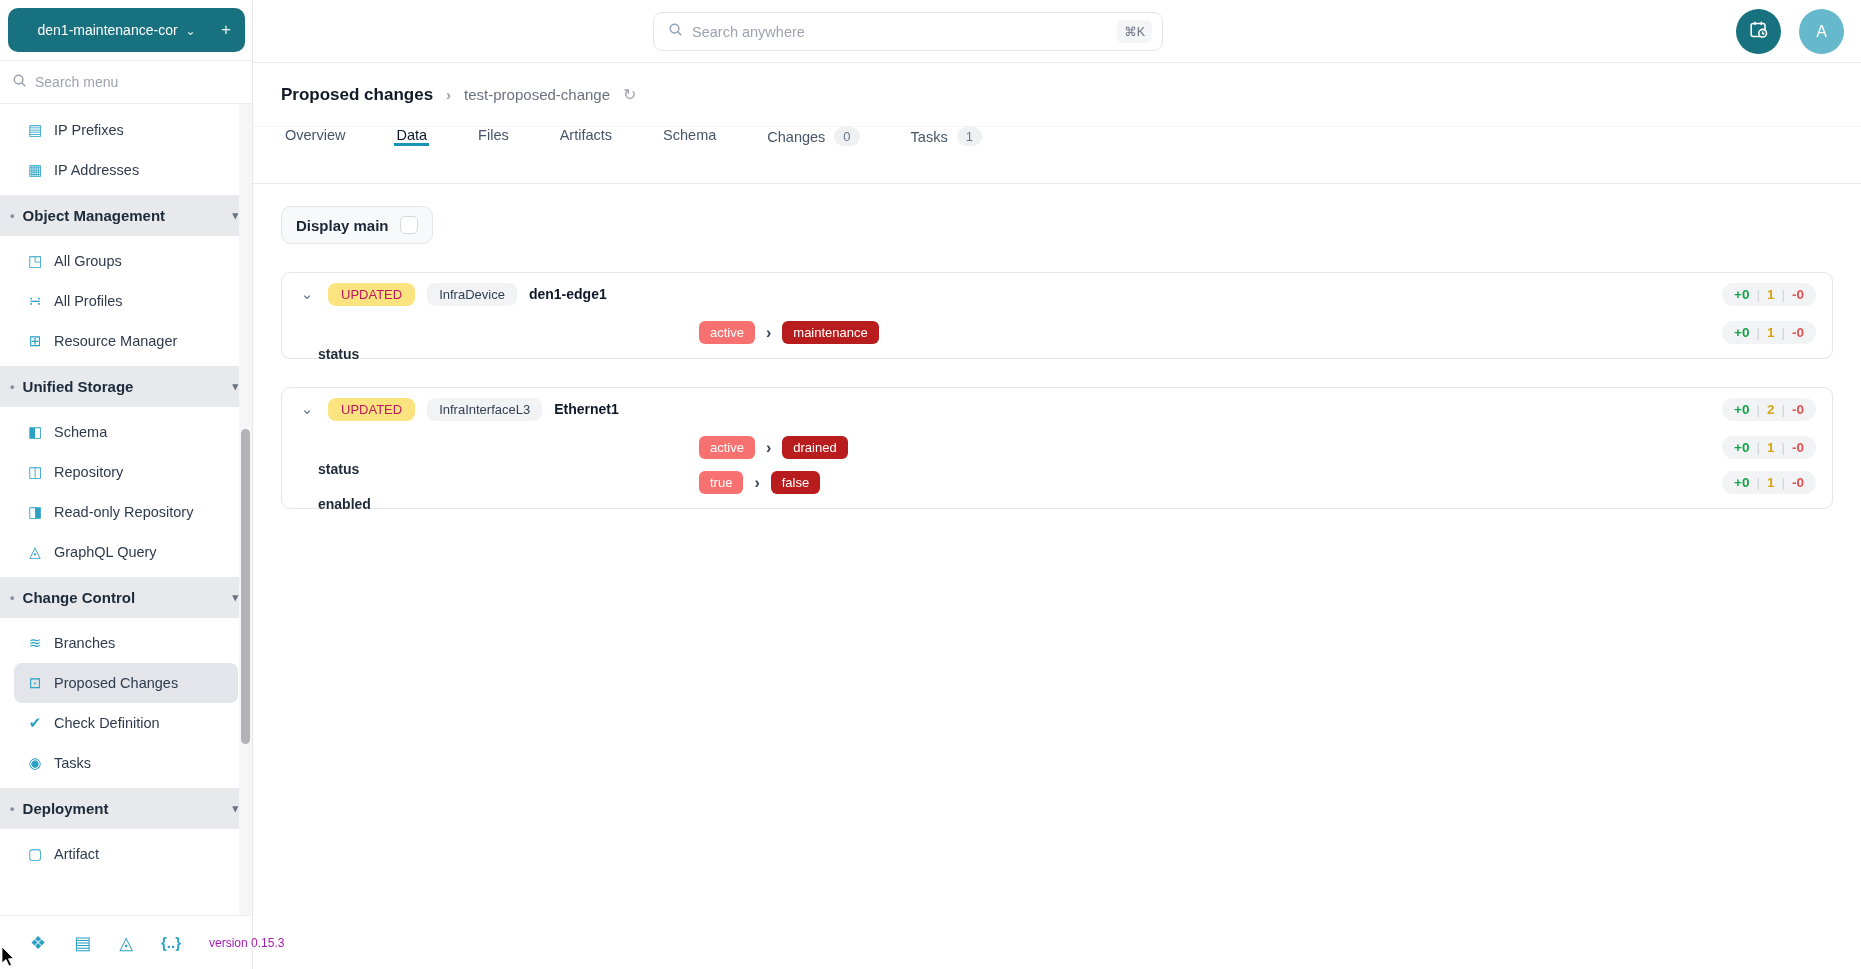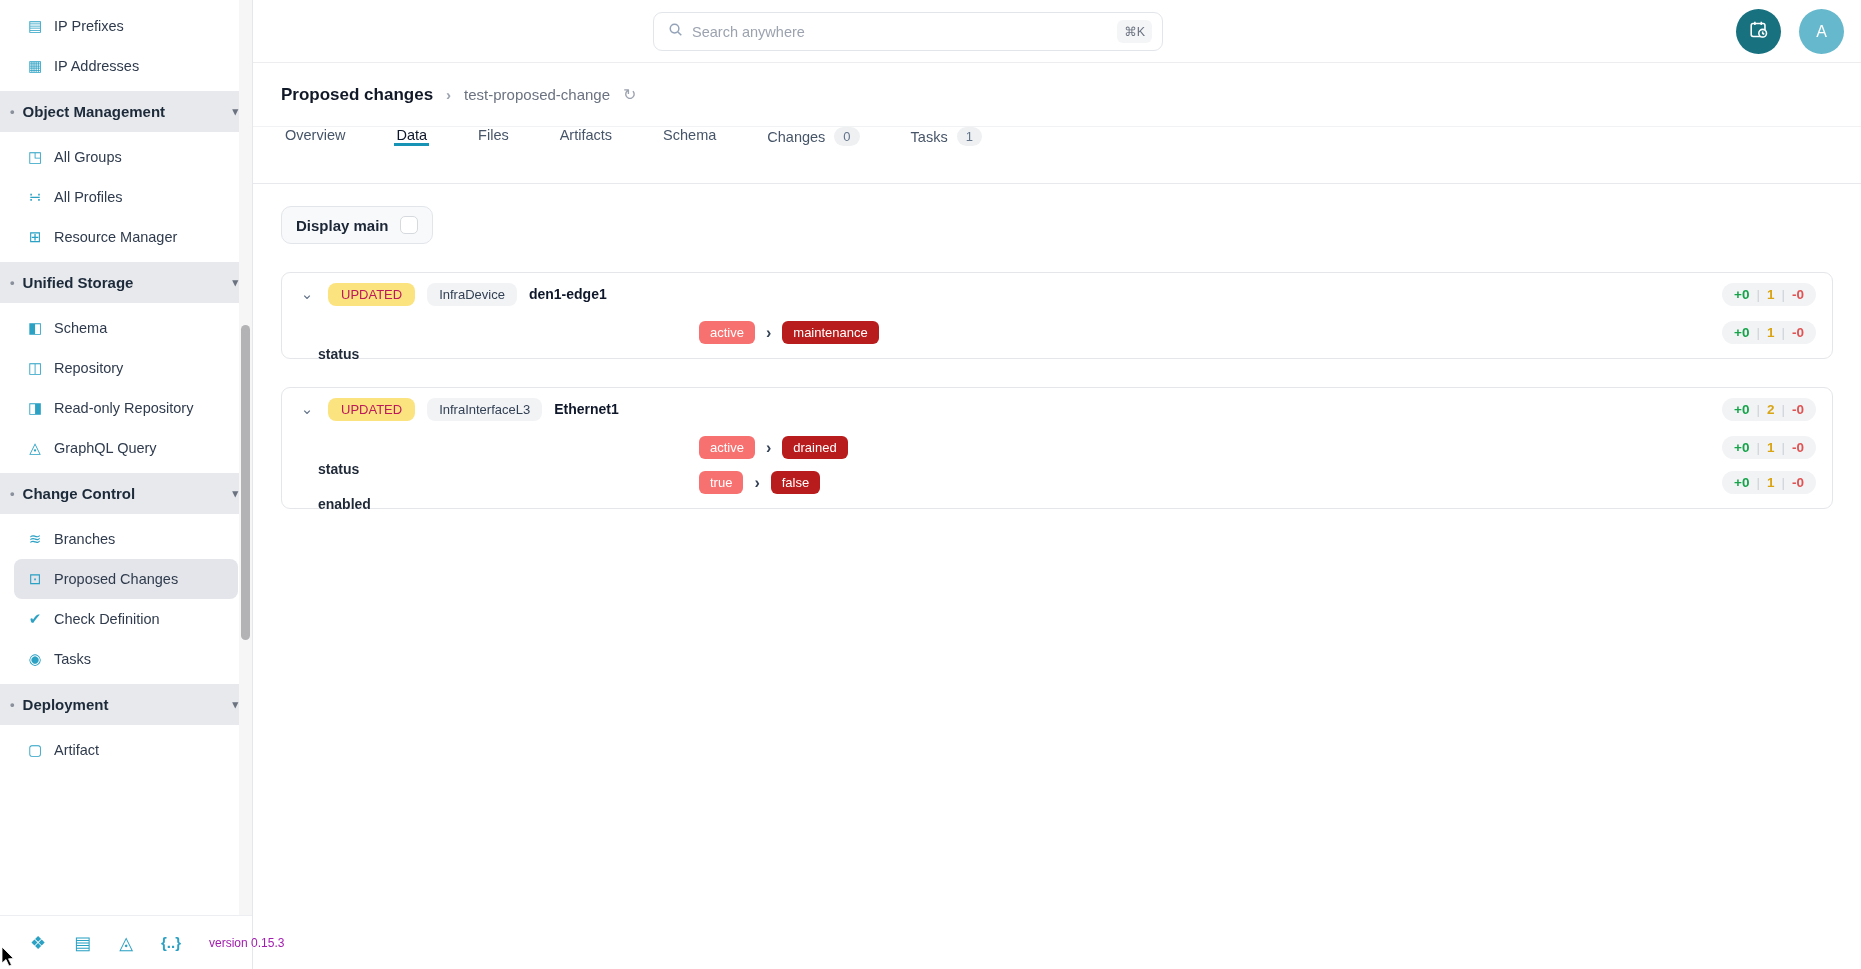--- a/index.html
+++ b/index.html
@@ -95,21 +95,39 @@
   .mouse-cursor { position:fixed; left:1px; top:946px; }
 </style>
 </head>
 <body>
 
 <div class="app">
 
   <aside class="sidebar">
 
 
-
+    <div class="branch-row">
+      <button class="branch-btn">
+        <span class="branch-label-wrap">
+          <span>den1-maintenance-cor</span>
+          <span class="branch-caret">⌄</span>
+        </span>
+        <span class="branch-plus">+</span>
+      </button>
+    </div>
+
+    <div class="menu-search">
+      <span>
+        <svg width="15" height="15" viewBox="0 0 16 16" fill="none" stroke="#9ca3af" stroke-width="1.6">
+          <circle cx="7" cy="7" r="4.6"></circle>
+            <line x1="10.6" y1="10.6" x2="14.2" y2="14.2"></line>
+        </svg>
+      </span>
+      <input placeholder="Search menu" style="">
+    </div>
 
     <nav class="nav">
       <div class="nav-item">
         <span class="nav-icon">▤</span>
         <span>IP Prefixes</span>
       </div>
       <div class="nav-item">
         <span class="nav-icon">▦</span>
         <span>IP Addresses</span>
       </div>

